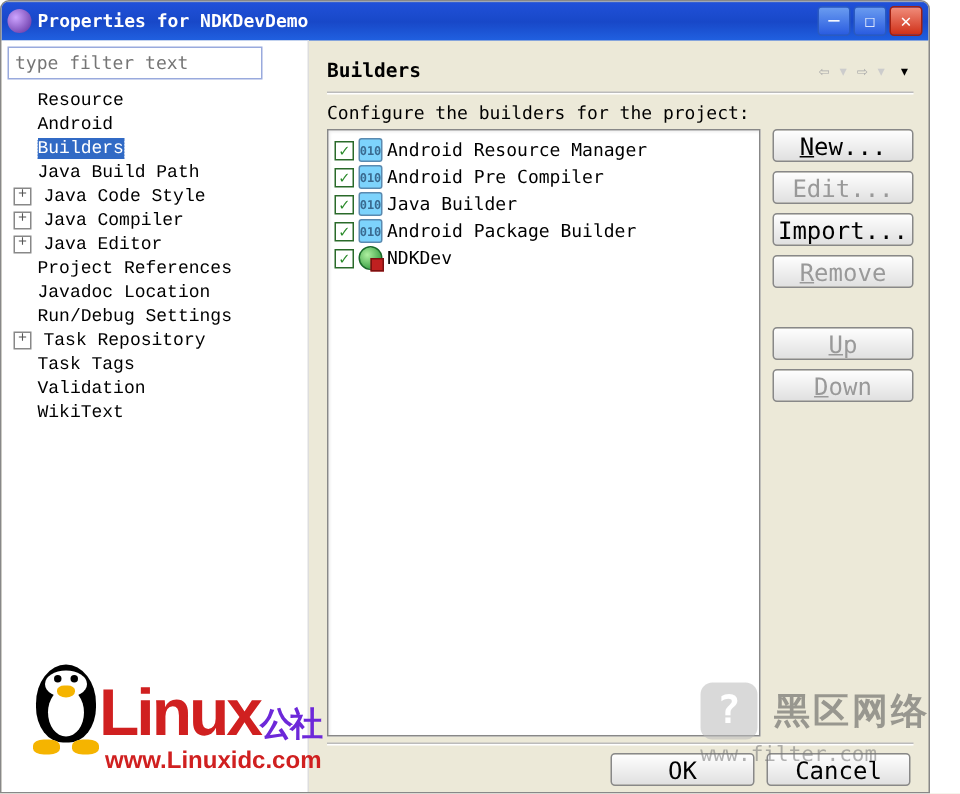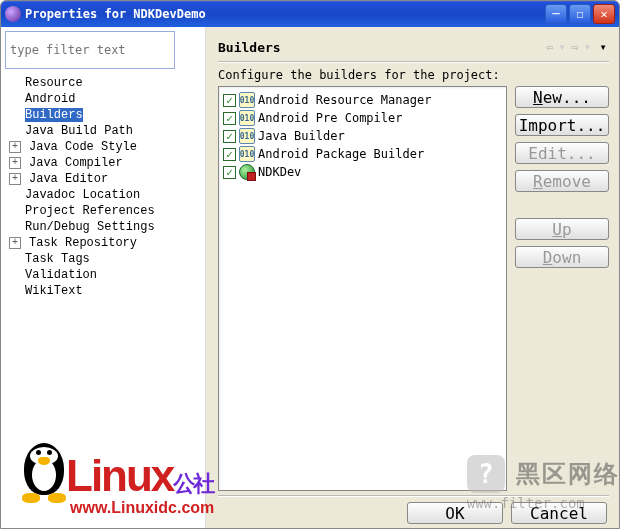--- a/index.html
+++ b/index.html
@@ -59,21 +59,21 @@
   .left-panel {
     width: 205px;
     background: #fff;
     border-right: 1px solid #ddd;
     padding: 4px;
     display: flex;
     flex-direction: column;
   }
   .filter-input {
     width: 170px;
-    height: 38px;
+    height: 22px;
     border: 1px solid #9ad;
     padding: 2px 4px;
     color: #888;
     font-family: monospace;
     font-size: 12px;
     margin-bottom: 4px;
   }
   .tree {
     flex: 1;
     overflow: auto;
@@ -173,21 +173,21 @@
     line-height: 11px;
     background: #fff;
   }
   .bicon {
     width: 16px; height: 16px;
     margin-right: 3px;
     display: inline-flex; align-items:center; justify-content:center;
     font-size: 8px;
     border-radius: 2px;
   }
-  .i010 { border: 1px solid #5a8ab0; color:#3a6a90; background:#fef9c3; font-weight:bold; font-family:monospace;}
+  .i010 { border: 1px solid #5a8ab0; color:#3a6a90; background:#7dd3fc; font-weight:bold; font-family:monospace;}
   .igreen {
     border-radius: 8px;
     background: radial-gradient(circle at 35% 35%, #aef0a0, #1a8a2a);
     border: 1px solid #1a6a2a;
     position: relative;
   }
   .igreen::after {
     content:"";
     position:absolute; right:-2px; bottom:-2px;
     width:7px; height:7px;
@@ -314,24 +314,24 @@
             <span class="expander">+</span>
             <span style="width: 4px; display: inline-block;"></span>
             <span class="label">Java Compiler</span>
           </div>
           <div class="tree-row indent0">
             <span class="expander">+</span>
             <span style="width: 4px; display: inline-block;"></span>
             <span class="label">Java Editor</span>
           </div>
           <div class="tree-row indent1">
+            <span class="label">Project References</span>
+          </div>
+          <div class="tree-row indent1">
             <span class="label">Javadoc Location</span>
-          </div>
-          <div class="tree-row indent1">
-            <span class="label">Project References</span>
           </div>
           <div class="tree-row indent1">
             <span class="label">Run/Debug Settings</span>
           </div>
           <div class="tree-row indent0">
             <span class="expander">+</span>
             <span style="width: 4px; display: inline-block;"></span>
             <span class="label">Task Repository</span>
           </div>
           <div class="tree-row indent1">
@@ -384,22 +384,22 @@
             <div class="builder-row">
               <span class="cb">✓</span>
               <span class="bicon igreen"></span>
               <span>NDKDev</span>
             </div>
           </div>
         <div class="btn-col">
           <div class="winxp-btn">
               <span class="underline" style="text-decoration:none"><u>N</u>ew...</span>
             </div>
+          <div class="winxp-btn disabled">Edit...</div>
           <div class="winxp-btn">Import...</div>
-          <div class="winxp-btn disabled">Edit...</div>
           <div class="winxp-btn disabled">
               <span><u>R</u>emove</span>
             </div>
           <div class="spacer"></div>
           <div class="winxp-btn disabled">
               <span><u>U</u>p</span>
             </div>
           <div class="winxp-btn disabled">
               <span><u>D</u>own</span>
             </div>

